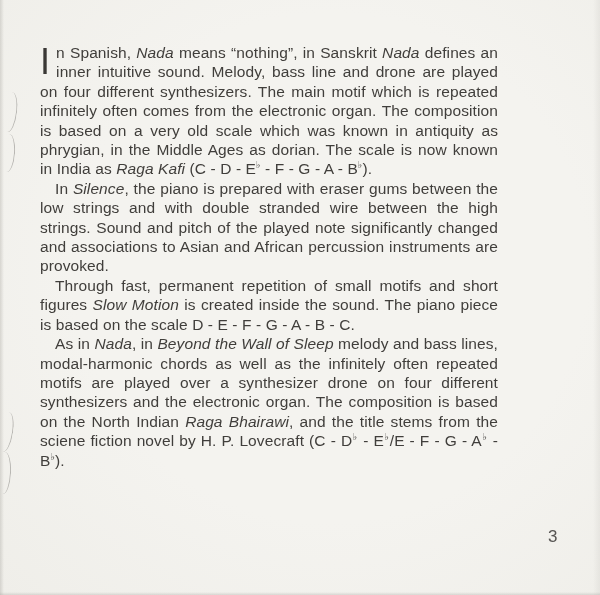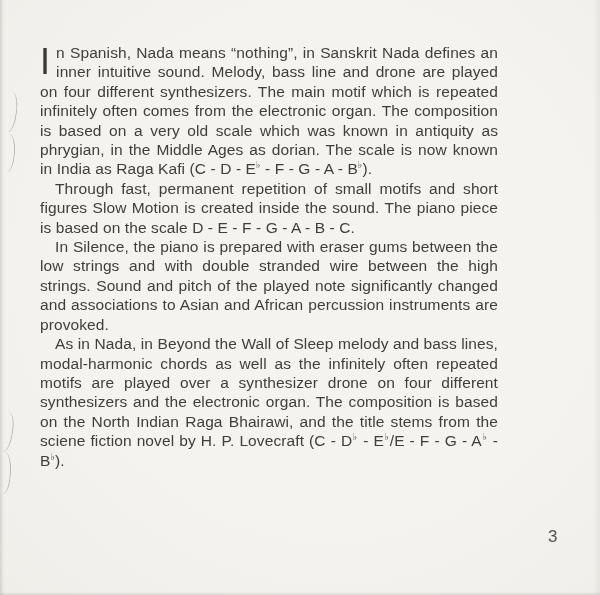--- a/index.html
+++ b/index.html
@@ -51,21 +51,21 @@
   }
   .text-block p { margin: 0; }
   .text-block p.indent { text-indent: 15px; }
   .dropcap {
     float: left;
     font-size: 36px;
     line-height: 37px;
     padding: 0 6px 0 0;
     color: #3a3835;
   }
-  .it { }
+  .it { font-style: italic; }
   .flat {
     font-size: 62%;
     vertical-align: super;
     line-height: 0;
     font-family: "DejaVu Sans", sans-serif;
   }
   .page-number {
     position: absolute;
     left: 548px; top: 527px;
     font-size: 17px;
@@ -80,19 +80,19 @@
   <div class="edge-right"></div>
   <div class="edge-bottom"></div>
 
   <div class="arc arc1"></div>
   <div class="arc arc2"></div>
   <div class="arc arc3"></div>
   <div class="arc arc4"></div>
 
   <div class="text-block" id="liner-notes">
       <p><span class="dropcap">I</span><span>n Spanish, </span><span class="it">Nada</span><span> means “nothing”, in Sanskrit </span><span class="it">Nada</span><span> defines an inner intuitive sound. Melody, bass line and drone are played on four different synthesizers. The main motif which is repeated infinitely often comes from the electronic organ. The composition is based on a very old scale which was known in antiquity as phrygian, in the Middle Ages as dorian. The scale is now known in India as </span><span class="it">Raga Kafi</span><span> (C - D - E</span><span class="flat">♭</span><span> - F - G - A - B</span><span class="flat">♭</span><span>).</span></p>
+      <p class="indent"><span>In </span><span class="it">Silence</span><span>, the piano is prepared with eraser gums between the low strings and with double stranded wire between the high strings. Sound and pitch of the played note significantly changed and associations to Asian and African percussion instruments are provoked.</span></p>
       <p class="indent"><span>Through fast, permanent repetition of small motifs and short figures </span><span class="it">Slow Motion</span><span> is created inside the sound. The piano piece is based on the scale D - E - F - G - A - B - C.</span></p>
-      <p class="indent"><span>In </span><span class="it">Silence</span><span>, the piano is prepared with eraser gums between the low strings and with double stranded wire between the high strings. Sound and pitch of the played note significantly changed and associations to Asian and African percussion instruments are provoked.</span></p>
       <p class="indent"><span>As in </span><span class="it">Nada</span><span>, in </span><span class="it">Beyond the Wall of Sleep</span><span> melody and bass lines, modal-harmonic chords as well as the infinitely often repeated motifs are played over a synthesizer drone on four different synthesizers and the electronic organ. The composition is based on the North Indian </span><span class="it">Raga Bhairawi</span><span>, and the title stems from the sciene fiction novel by H. P. Lovecraft (C - D</span><span class="flat">♭</span><span> - E</span><span class="flat">♭</span><span>/E - F - G - A</span><span class="flat">♭</span><span> - B</span><span class="flat">♭</span><span>).</span></p>
     </div>
 
   <div class="page-number">3</div>
 </div>
 
 </body></html>

